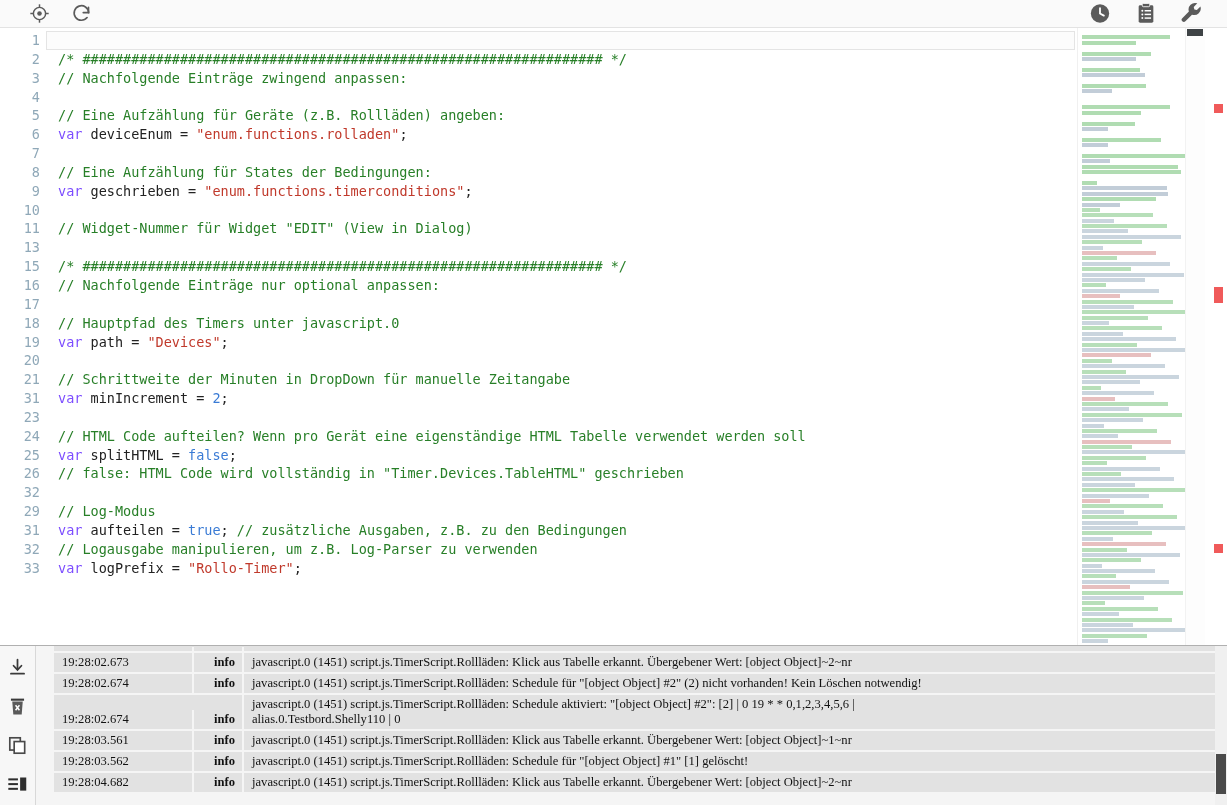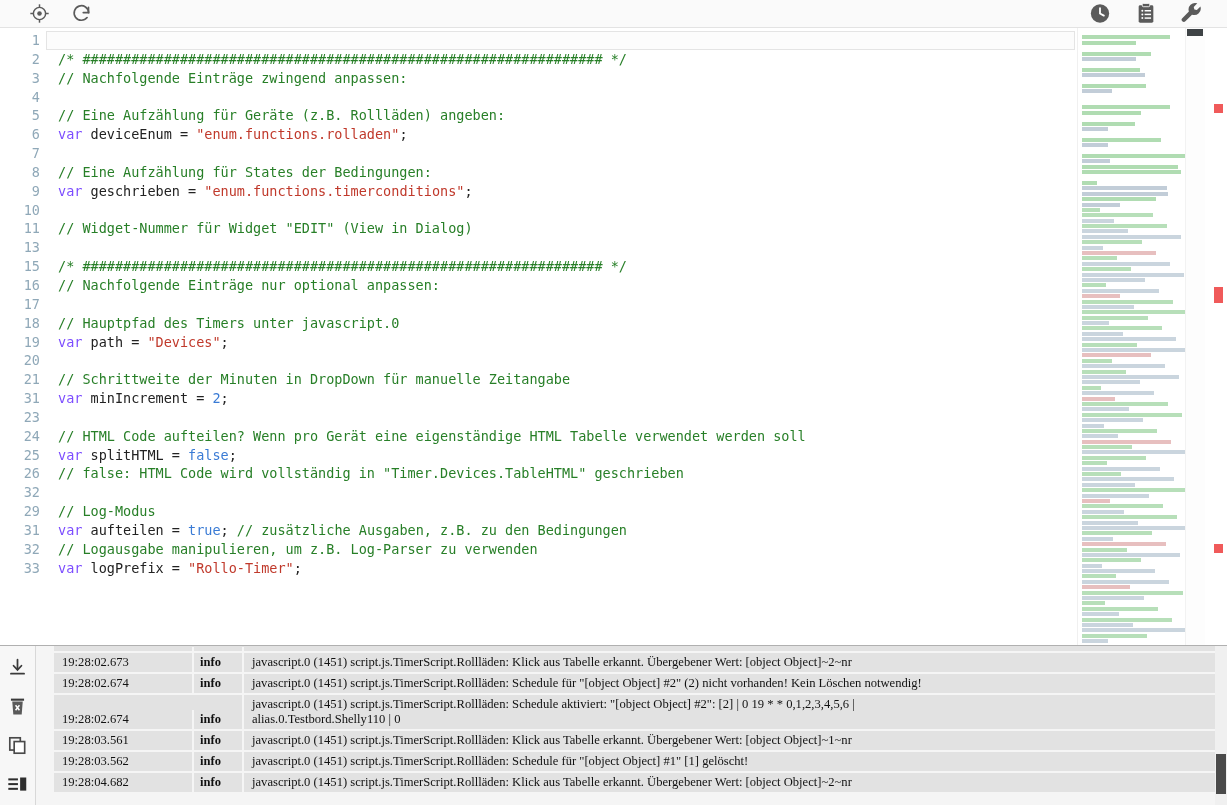--- a/index.html
+++ b/index.html
@@ -193,21 +193,21 @@
     margin-left: 18px;
   }
   .log-row .c-time {
     width: 138px; min-width: 138px;
     padding: 2px 6px 2px 8px;
     background: #e2e2e2;
     display: flex; align-items: center;
   }
   .log-row .c-sev {
     width: 50px; min-width: 50px;
-    padding: 2px 6px;
+    padding: 2px 20px;
     background: #e2e2e2;
     border-left: 2px solid #f5f5f5;
     display: flex; align-items: center;
     font-weight: bold;
   }
   .log-row .c-msg {
     flex: 1;
     padding: 2px 6px 2px 8px;
     background: #e2e2e2;
     border-left: 2px solid #f5f5f5;

